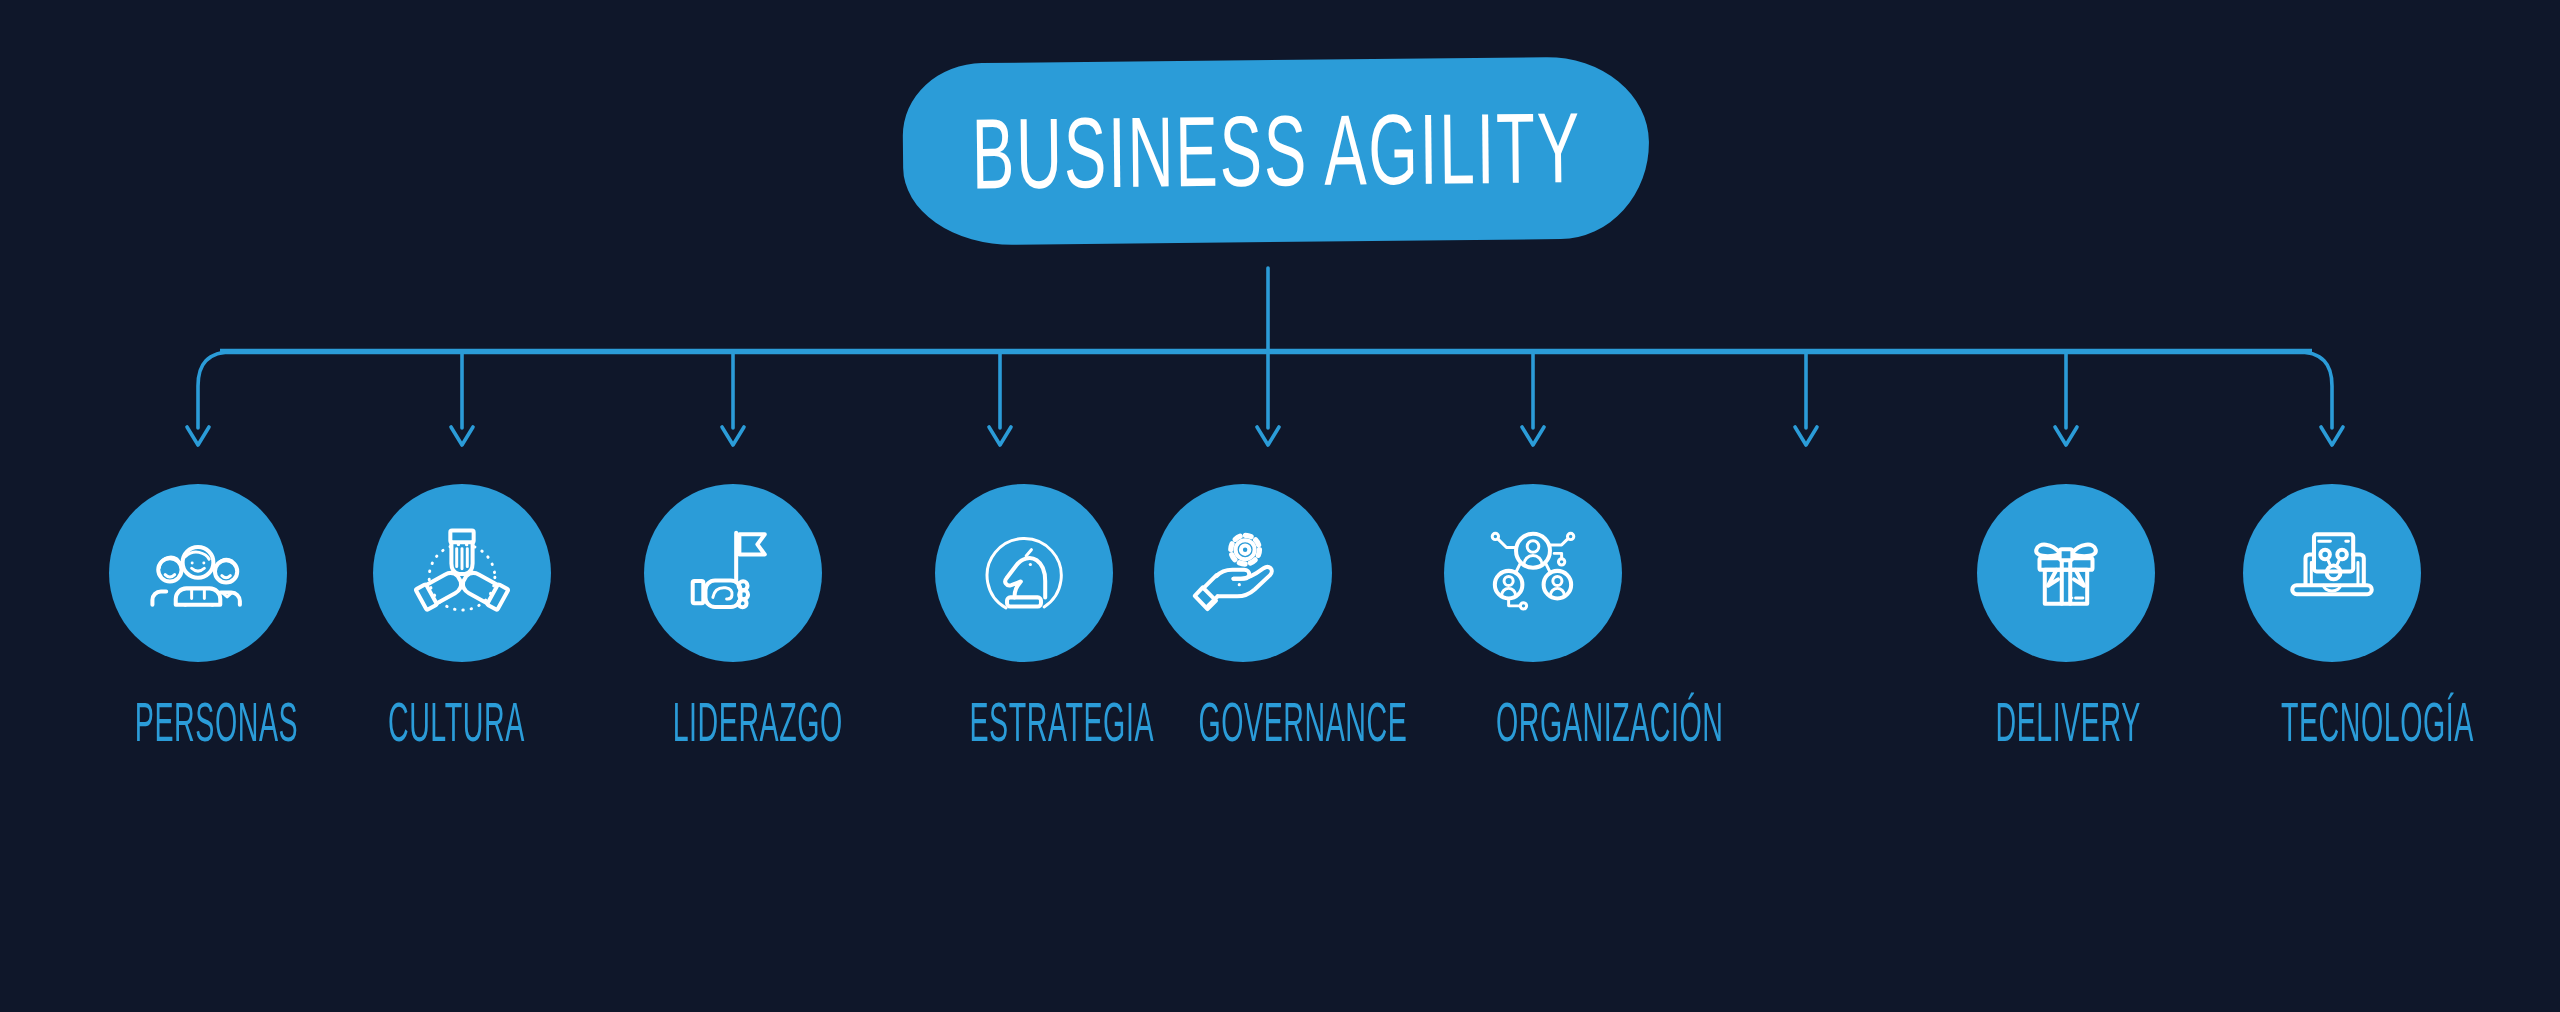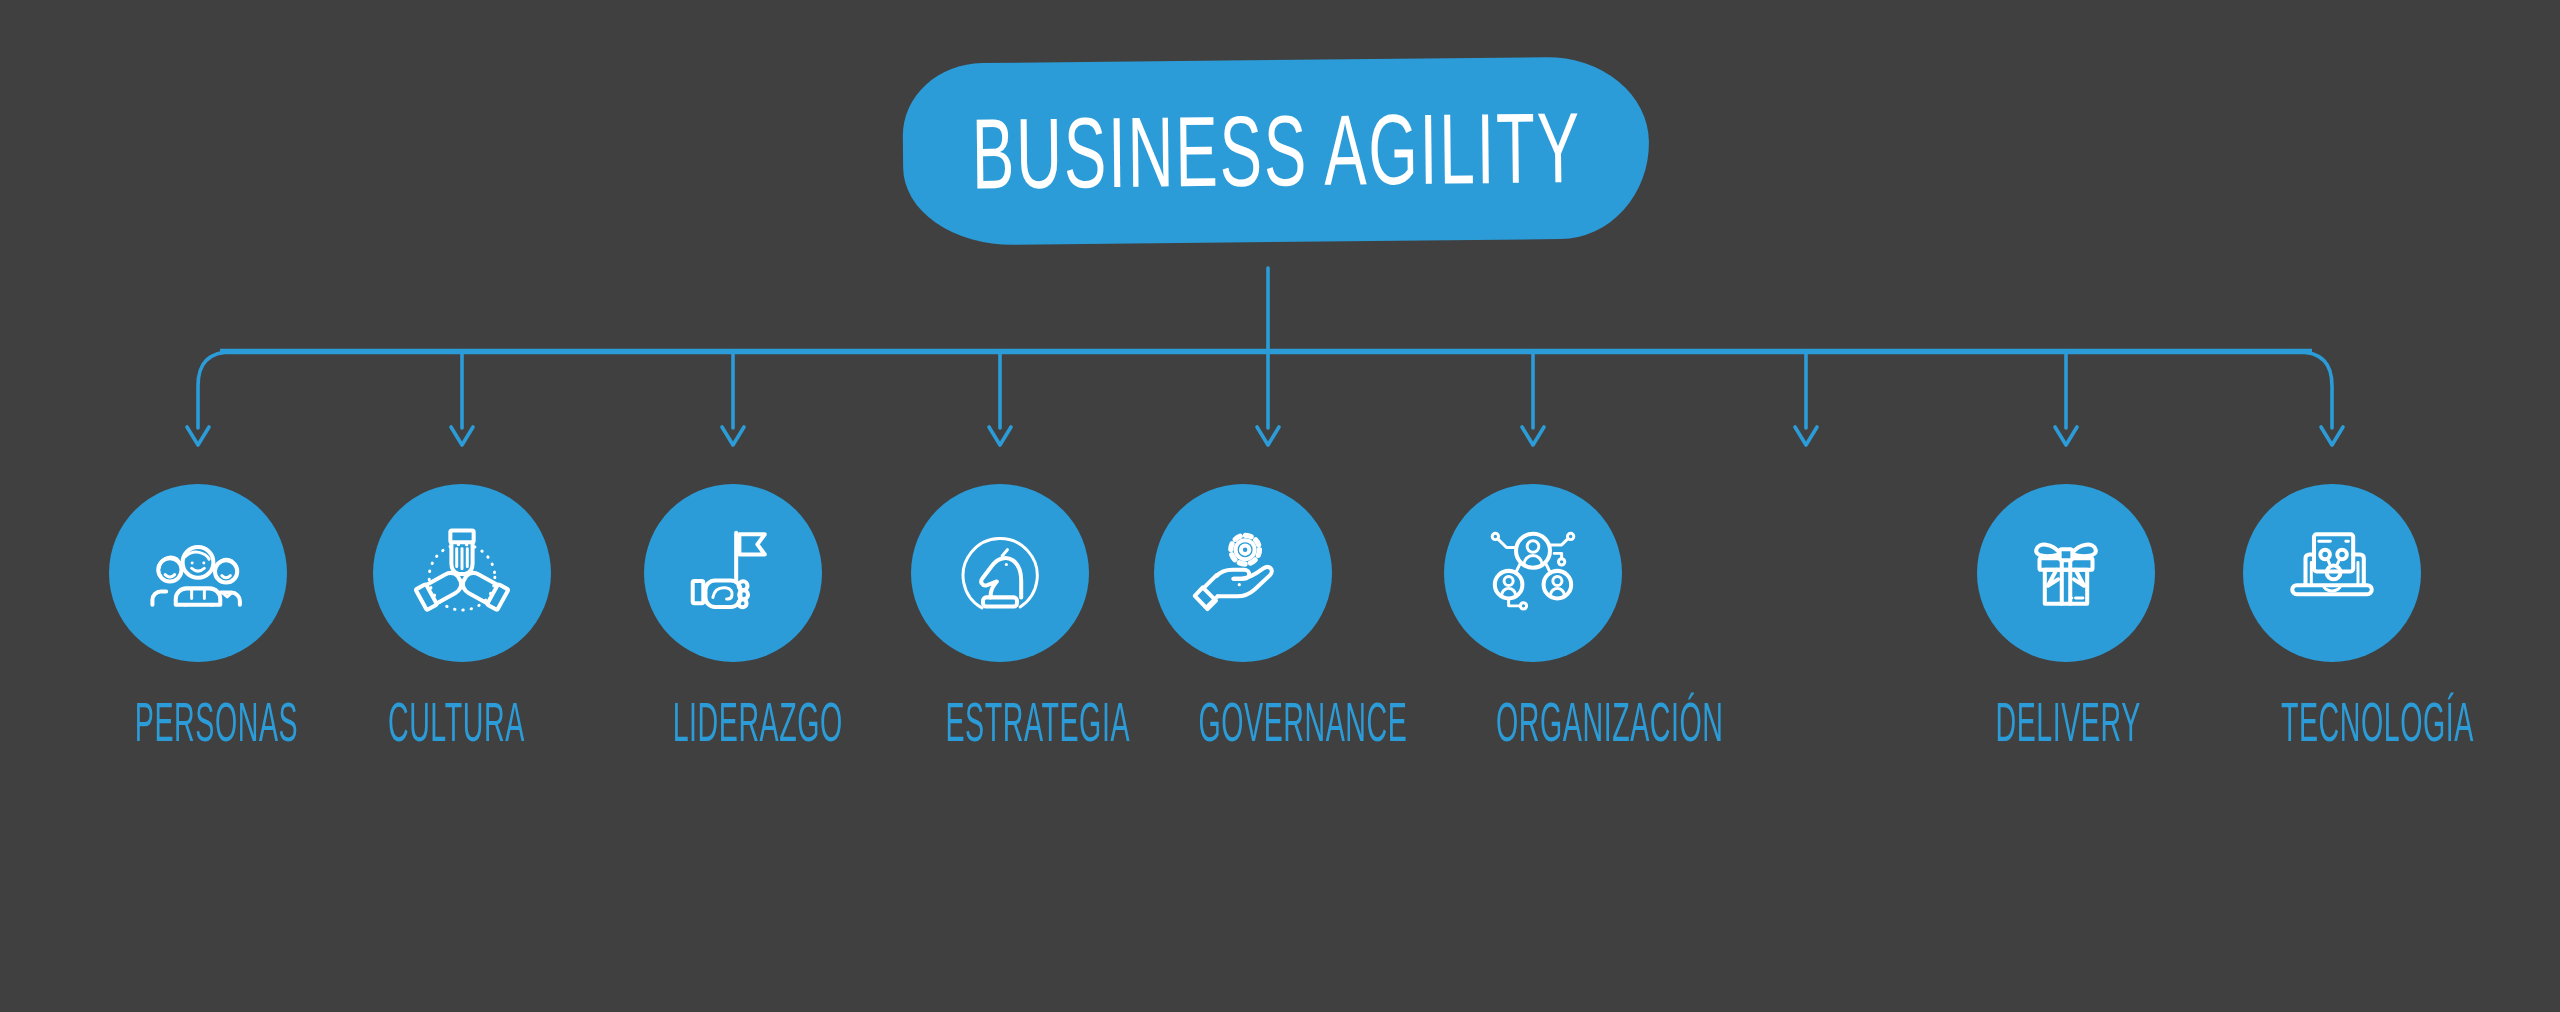--- a/index.html
+++ b/index.html
@@ -2,21 +2,21 @@
 <html><head>
 <meta charset="utf-8">
 <style>
   :root{
     --blue:#2b9cd8;
     --white:#ffffff;
   }
   *{margin:0;padding:0;box-sizing:border-box;}
   html,body{width:2560px;height:1012px;background:#ffffff;overflow:hidden;
     font-family:"Liberation Sans", sans-serif;}
-  .stage{position:relative;width:2560px;height:1012px;background:#404040;}
+  .stage{position:relative;width:2560px;height:1012px;background:#0f172a;}
 
   
   .title-blob{
     position:absolute;left:903px;top:60px;width:746px;height:182px;
     background:var(--blue);
     border-radius:86px 110px 96px 118px / 78px 92px 104px 84px;
     transform:rotate(-0.6deg);
     display:flex;align-items:center;justify-content:center;
   }
   .title-text{
@@ -130,21 +130,21 @@
         <rect class="fb" x="24" y="57" width="33" height="25" rx="9" stroke="#fff"></rect>
         <path class="thin" d="M31,73 q2,-10 12,-9 q7,1 6,7 q-0.5,4 -5,3.5"></path>
         <circle cx="59.5" cy="62" r="4.2"></circle>
         <circle cx="60" cy="70.5" r="4.2"></circle>
         <circle cx="59" cy="78.5" r="3.8"></circle>
       </svg>
     </div>
     <span class="node-label">LIDERAZGO</span>
   </div>
 
-  <div class="node" style="left:870px">
+  <div class="node" style="left:894px">
     <div class="circle">
       <svg class="icon" viewBox="0 0 100 100">
         <path class="thin" d="M33,83 A35,35 0 1 1 69,82"></path>
         <rect x="34" y="73" width="32" height="8.5" rx="3"></rect>
         <path d="M41,73 c0,-7 2,-10 6,-15 l-9,3.5 c-4.5,1.5 -7.5,-3 -4.5,-6.5 l9.5,-12.5 c5,-6.5 13,-8.5 19,-4.5 c6.5,4.5 8,12 8,19.5 V73"></path>
         <circle class="fil" cx="56" cy="42" r="1.5"></circle>
         <path class="thin" d="M52,34 l5,-6"></path>
       </svg>
     </div>
     <span class="node-label">ESTRATEGIA</span>

